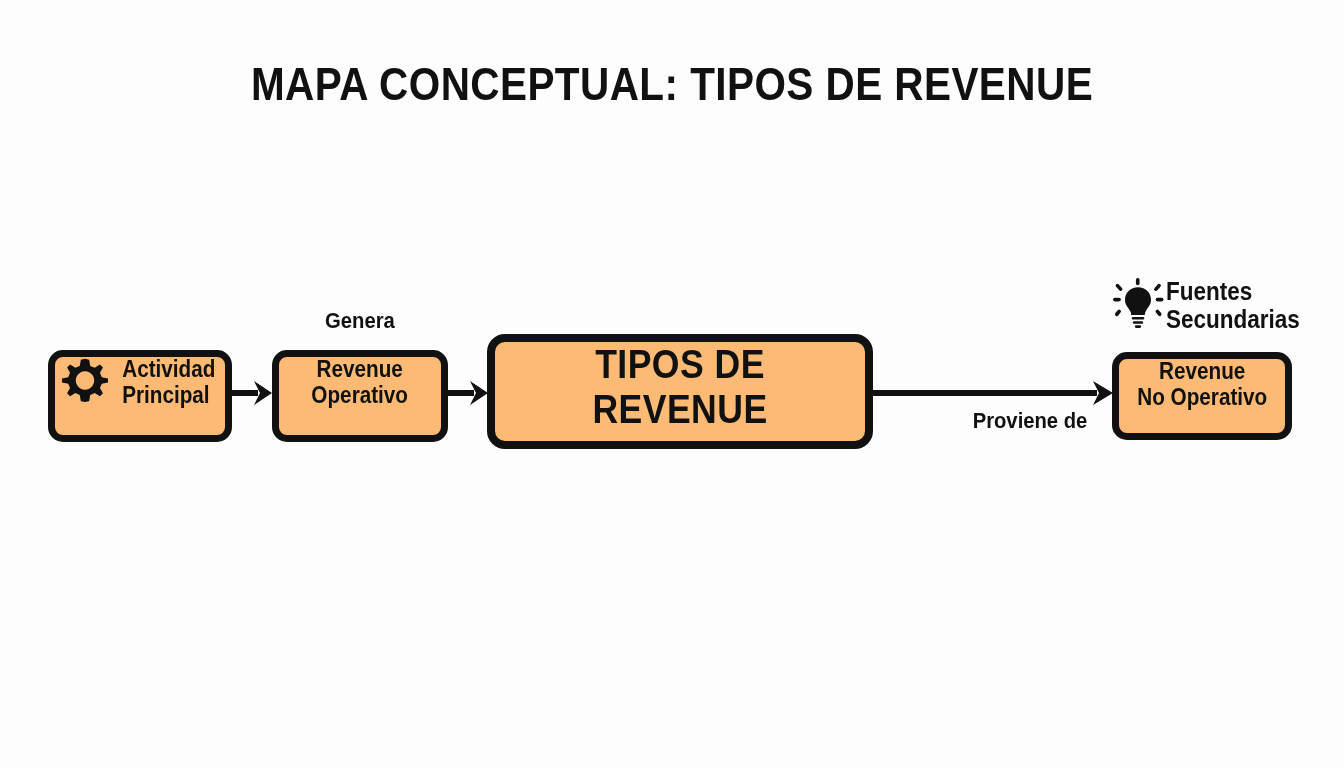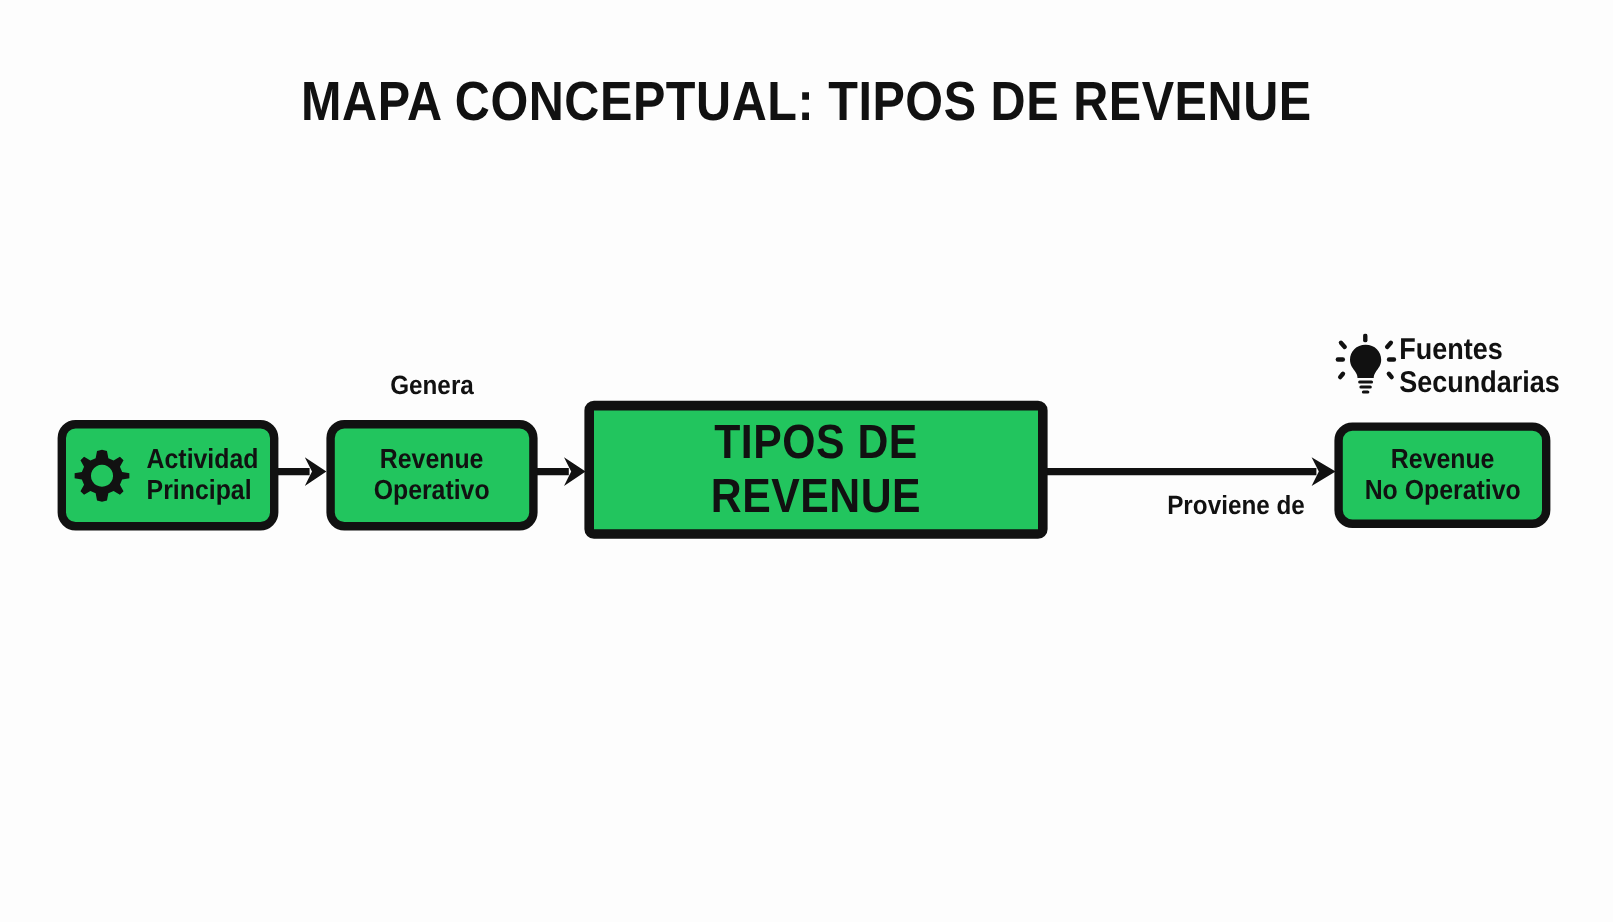--- a/index.html
+++ b/index.html
@@ -34,25 +34,25 @@
     color: #111111;
     transform: scaleX(0.88);
     transform-origin: center center;
     white-space: nowrap;
   }
 
   
   .node {
     position: absolute;
     box-sizing: border-box;
-    background: #22c55e;
+    background: #fdba74;
     border: 7px solid #111111;
     border-radius: 16px;
     display: flex;
-    align-items: center;
+    align-items: flex-start;
     justify-content: center;
   }
   .node-label {
     font-family: "Liberation Sans Narrow", "Liberation Sans", sans-serif;
     font-weight: bold;
     color: #111111;
     text-align: center;
     line-height: 1.12;
     white-space: pre-line;
     transform: scaleX(0.9);
@@ -81,21 +81,21 @@
   }
   #node-operativo .node-label { font-size: 23px; }
 
   
   #node-central {
     left: 487px;
     top: 334px;
     width: 386px;
     height: 115px;
     border-width: 8px;
-    border-radius: 8px;
+    border-radius: 18px;
   }
   #node-central .node-label {
     font-size: 40px;
     letter-spacing: 0.5px;
     transform: scaleX(0.89);
   }
 
   
   #node-no-operativo {
     left: 1112px;

